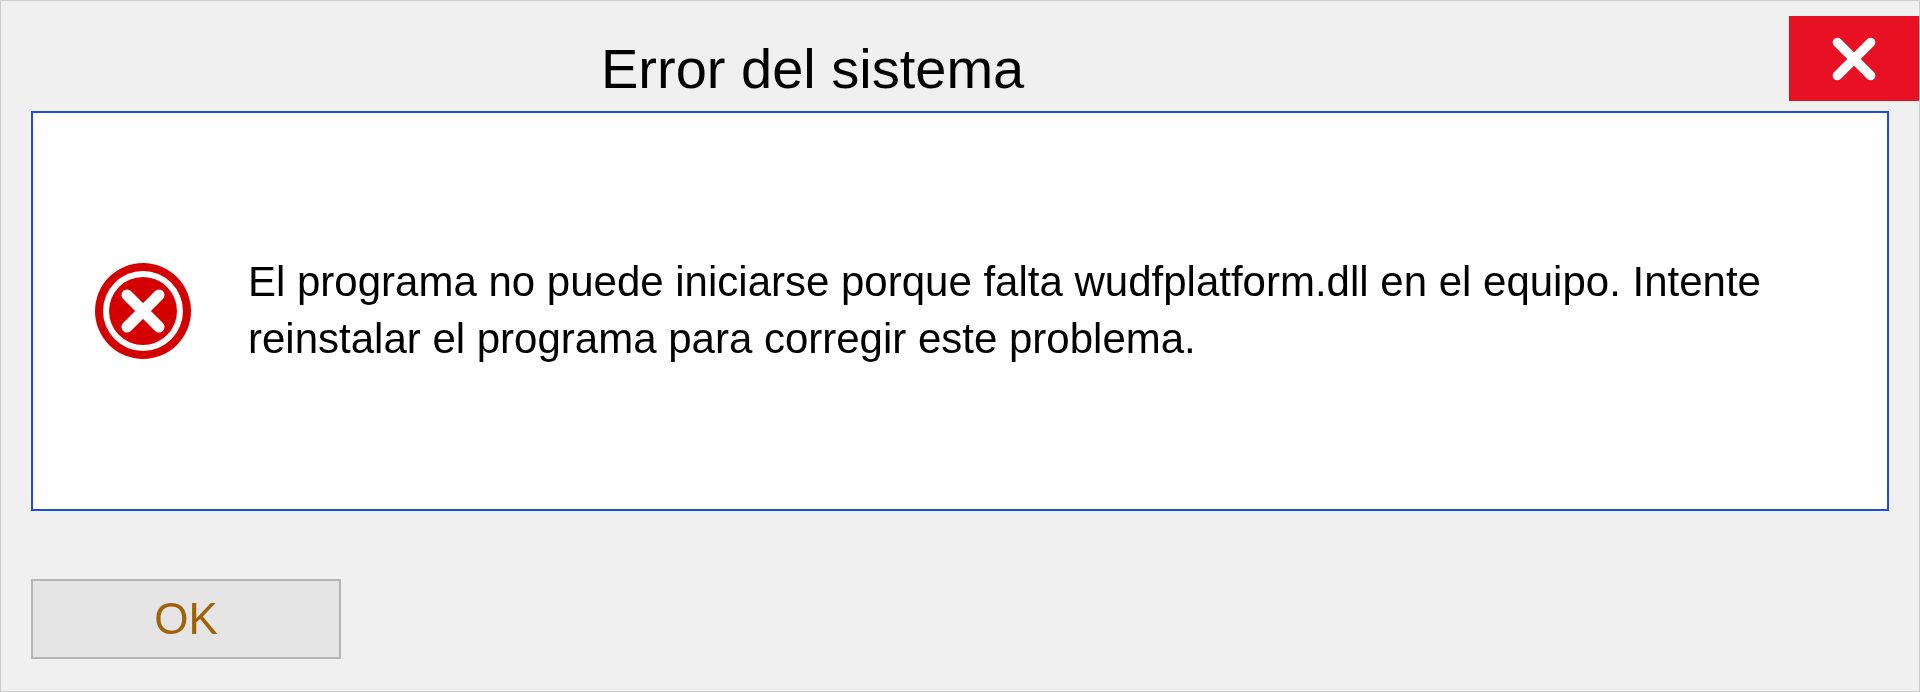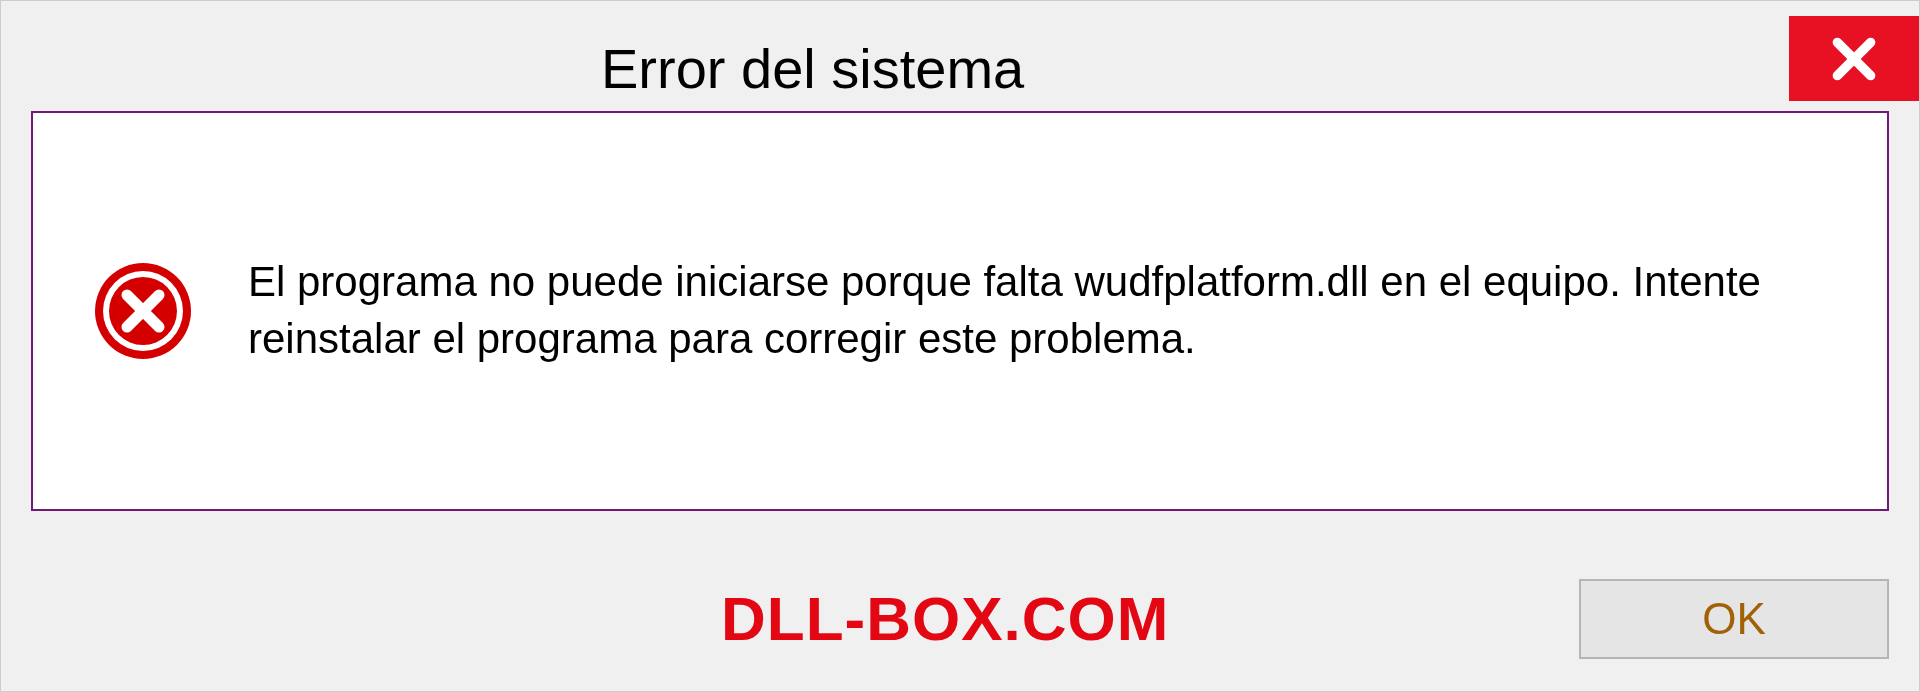--- a/index.html
+++ b/index.html
@@ -38,21 +38,21 @@
       cursor: pointer;
       margin-top: -15px;
     }
     .close-btn svg {
       width: 50px;
       height: 50px;
     }
     .content-panel {
       margin: 10px 30px 0 30px;
       background: #fff;
-      border: 2px solid #701a75;
+      border: 2px solid #1d4ed8;
       height: 400px;
       display: flex;
       align-items: center;
       padding: 0 60px;
     }
     .error-icon-wrap {
       flex-shrink: 0;
       margin-right: 55px;
     }
     .error-icon-wrap svg {
@@ -117,15 +117,14 @@
       <circle cx="50" cy="50" r="48" fill="#d40000"></circle>
       <circle cx="50" cy="50" r="40" fill="#fff"></circle>
       <circle cx="50" cy="50" r="34" fill="#d40000"></circle>
       <path d="M34 34 L66 66 M66 34 L34 66" stroke="#fff" stroke-width="11" stroke-linecap="round" fill="none"></path>
     </svg>
   </div>
   <div class="message">El programa no puede iniciarse porque falta wudfplatform.dll en el equipo. Intente reinstalar el programa para corregir este problema.</div>
 </div>
 
 <div class="footer">
-  <div class="watermark">DLL-BOX.COM</div>
   <button class="ok-btn">OK</button>
 </div>
 
 </body></html>

